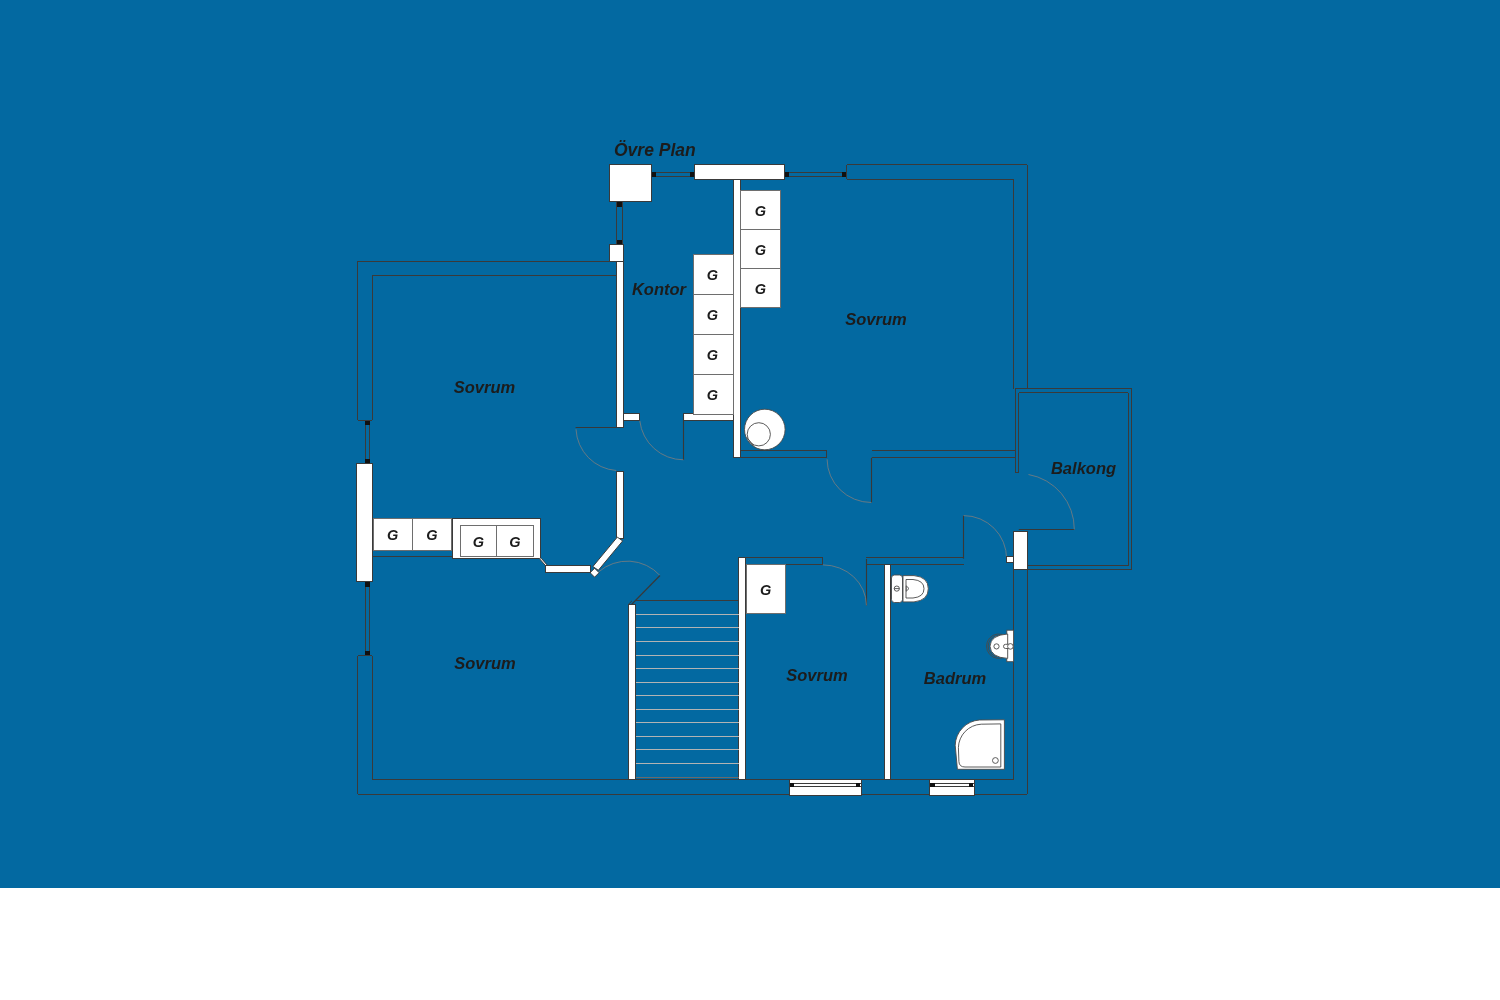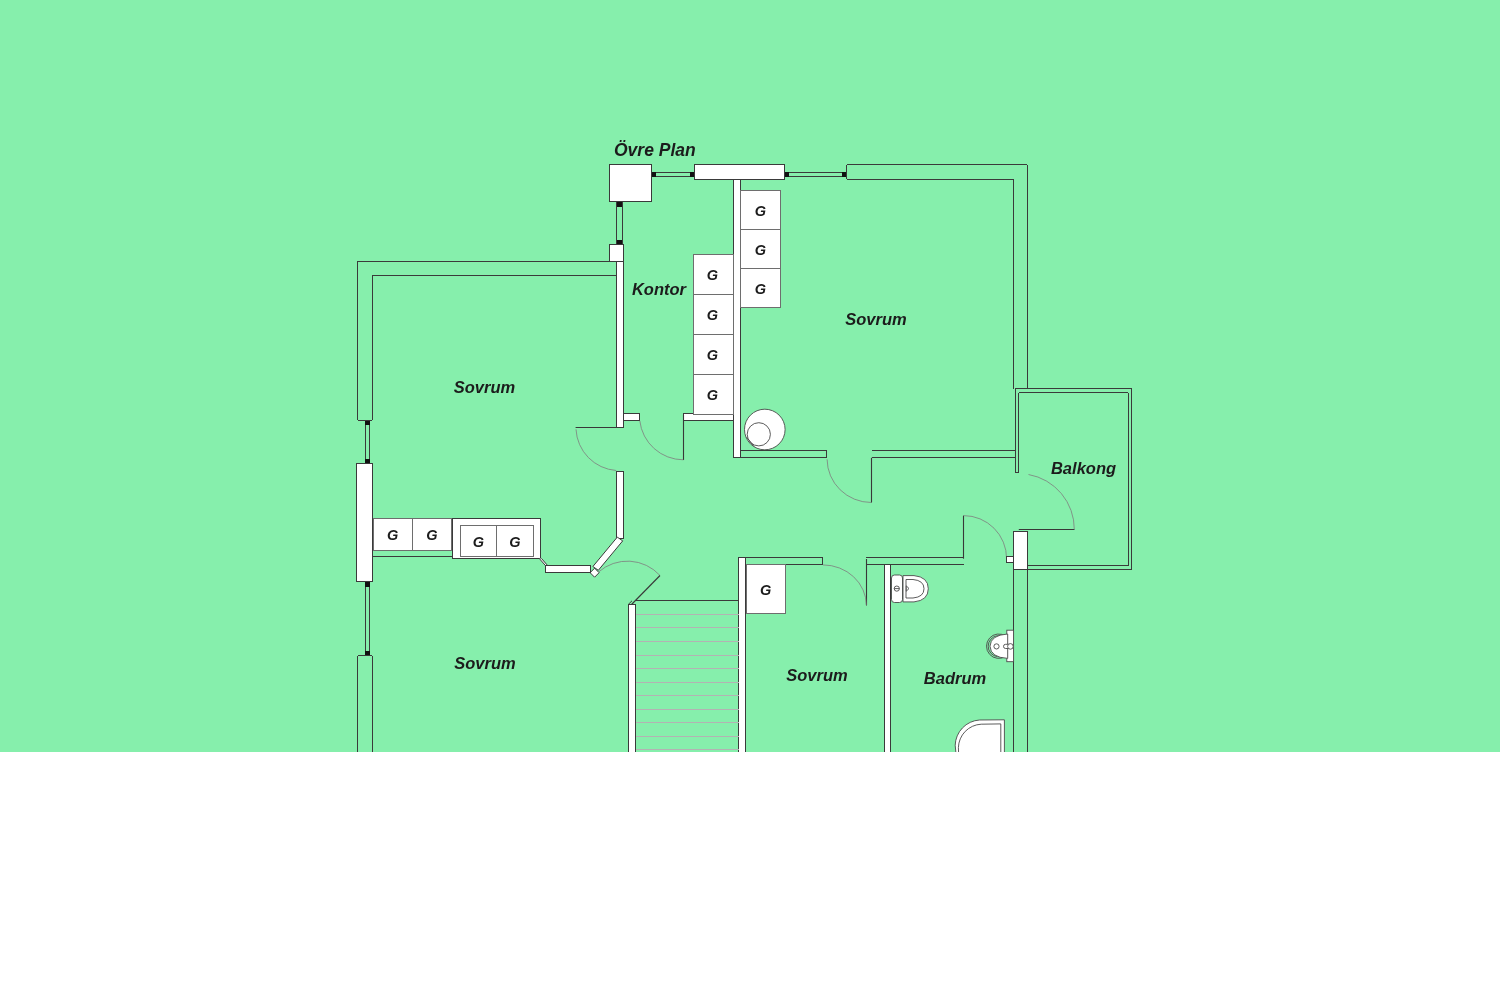--- a/index.html
+++ b/index.html
@@ -1,16 +1,16 @@
 <!DOCTYPE html>
 <html><head>
 <meta charset="utf-8">
 <style>
   html,body{margin:0;padding:0;background:#ffffff;}
-  .wrap{width:1500px;height:752px;position:relative;background:#86efac;overflow:hidden;}
+  .wrap{width:1500px;height:888px;position:relative;background:#0369a1;overflow:hidden;}
   svg{position:absolute;left:0;top:0;}
   text{font-family:"Liberation Sans", sans-serif;fill:#1c1c1c;}
 </style>
 </head>
 <body>
 <div class="wrap">
 <svg width="1500" height="1000" viewBox="0 0 1500 1000">
 <g fill="none" stroke="#3a3a3a" stroke-width="1" shape-rendering="crispEdges">
 
 <text x="614" y="156" font-size="17.5" font-weight="bold" font-style="italic" stroke="none">Övre Plan</text>

